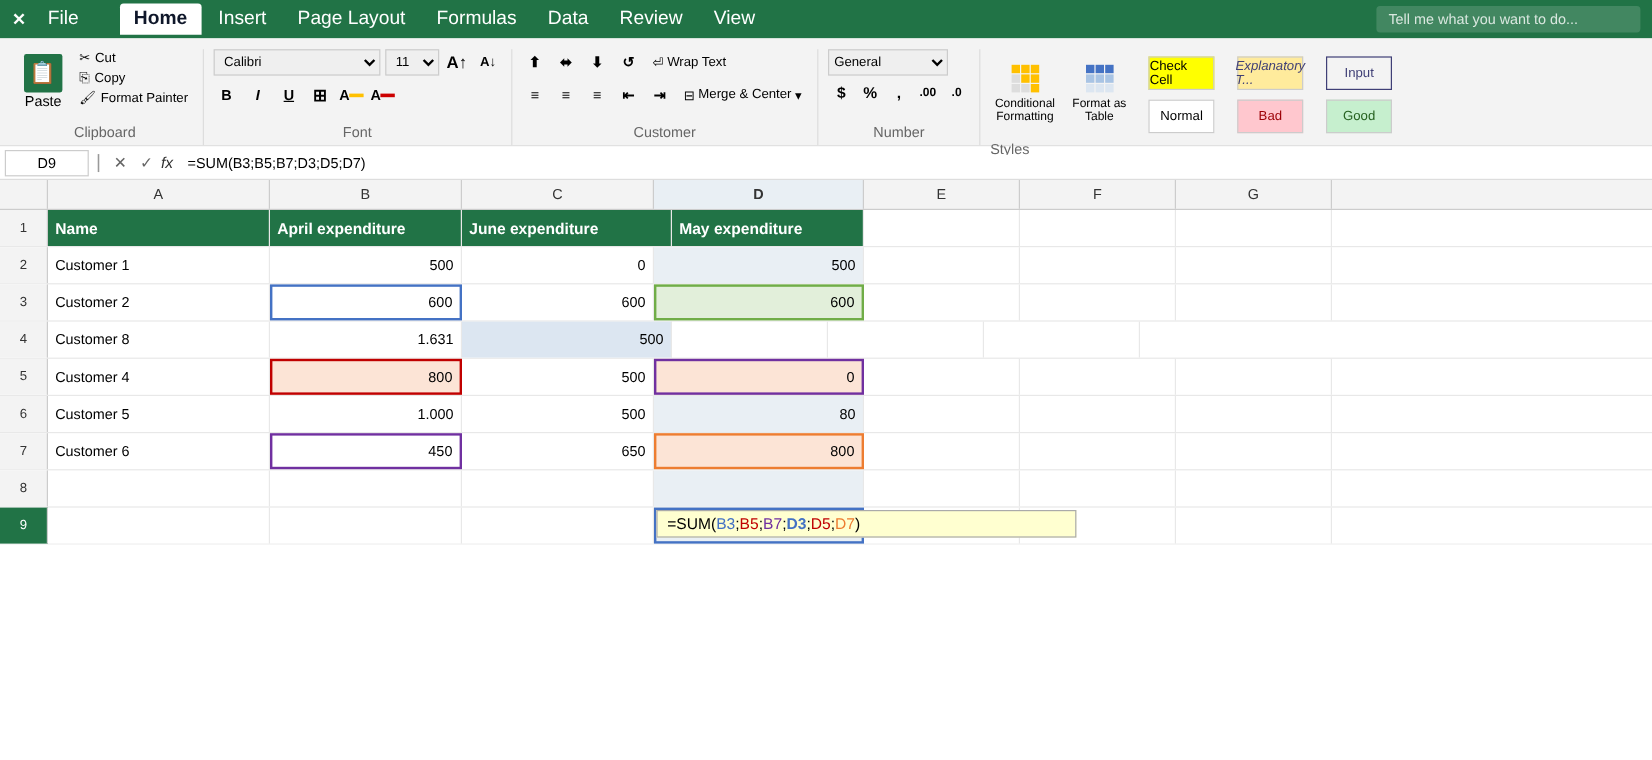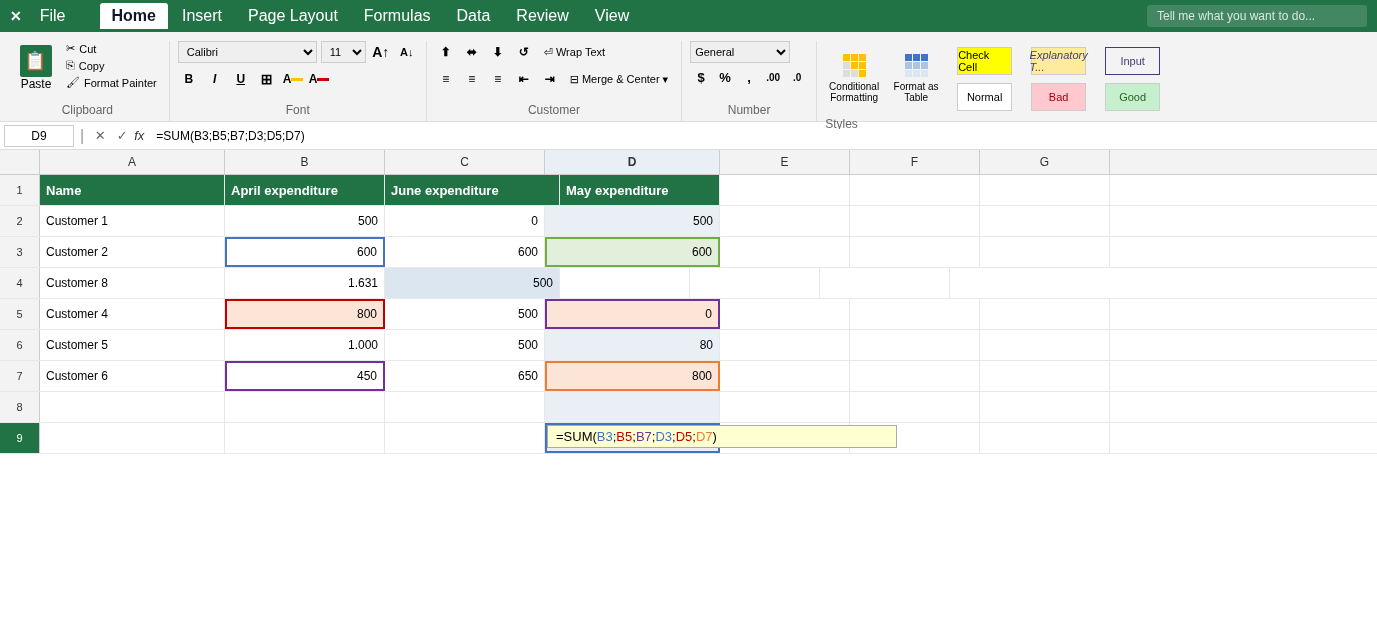--- a/index.html
+++ b/index.html
@@ -643,21 +643,21 @@
   </div>
 
   <div class="grid-row">
     <div class="row-num active">9</div>
     <div class="grid-cell col-a"></div>
     <div class="grid-cell col-b"></div>
     <div class="grid-cell col-c"></div>
     <div class="grid-cell col-d" style="position:relative; overflow:visible; background:#e9eff4; border: 2px solid #4472c4;">
 
       <div style="position:absolute; left:0; top:0; background:#ffffd0; border:1px solid #aaa; padding:3px 8px; font-size:13px; white-space:nowrap; z-index:20; min-width:350px;">
-        =SUM(<span style="color:#4472c4;">B3</span>;<span style="color:#c00000;">B5</span>;<span style="color:#7030a0;">B7</span>;<span style="color:#4472c4;">D3</span>;<span style="color:#c00000;">D5</span>;<span style="color:#ed7d31;">D7</span>)
+        =SUM(<span style="color:#4472c4;">B3</span>;<span style="color:#c00000;">B5</span>;<span style="color:#7030a0;">B7</span>;<span style="color:#4472c4;font-weight:bold;">D3</span>;<span style="color:#c00000;">D5</span>;<span style="color:#ed7d31;">D7</span>)
       </div>
     </div>
     <div class="grid-cell col-e"></div>
     <div class="grid-cell col-f"></div>
     <div class="grid-cell col-g"></div>
   </div>
 
 </div>
 
 </body></html>

